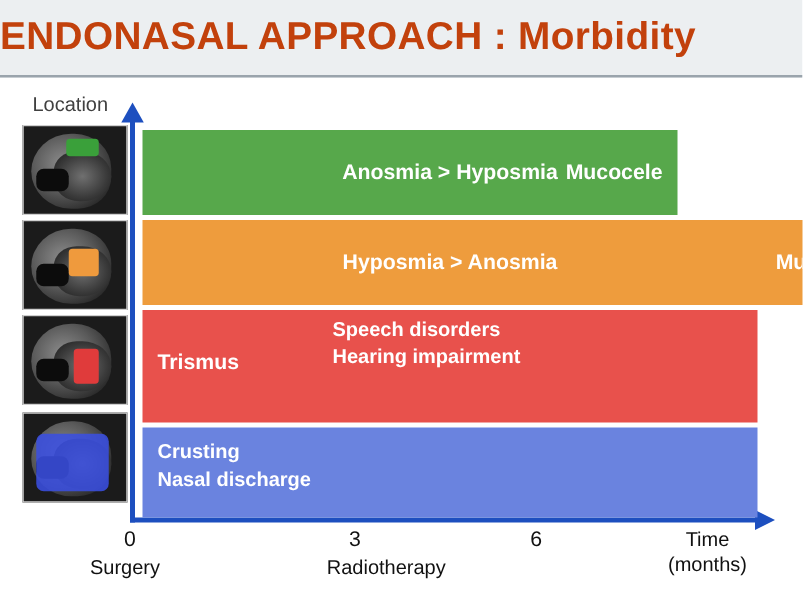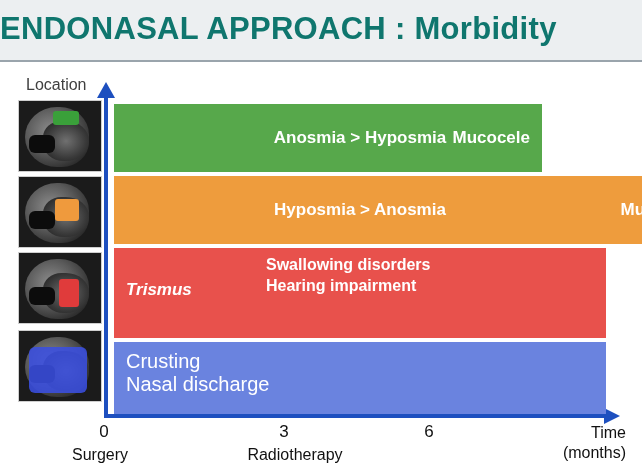--- a/index.html
+++ b/index.html
@@ -29,21 +29,21 @@
   #title-text {
     position: absolute;
     left: 0;
     top: 0;
     width: 548px;
     height: 58px;
     line-height: 58px;
     text-align: center;
     font-size: 31px;
     font-weight: bold;
-    color: #0f766e;
+    color: #c2410c;
     letter-spacing: 0.3px;
     white-space: nowrap;
   }
 
   
   #location-label {
     position: absolute;
     left: 26px;
     top: 76px;
     font-size: 16px;
@@ -97,23 +97,23 @@
   }
 
   .axis-caption {
     position: absolute;
     font-size: 16px;
     font-weight: normal;
     color: #111;
     text-align: center;
   }
   #caption-surgery { left: 40px; top: 446px; width: 120px; }
-  #caption-radiotherapy { left: 205px; top: 446px; width: 180px; }
-  #caption-time { left: 506px; top: 424px; width: 120px; text-align: right; font-weight: normal;}
-  #caption-months { left: 506px; top: 444px; width: 120px; text-align: right; font-weight: normal;}
+  #caption-radiotherapy { left: 219px; top: 446px; width: 180px; }
+  #caption-time { left: 506px; top: 424px; width: 120px; text-align: center; font-weight: normal;}
+  #caption-months { left: 506px; top: 444px; width: 120px; font-weight: normal;}
 
   
   .thumb {
     position: absolute;
     left: 18px;
     width: 84px;
     height: 72px;
     background: #1b1b1b;
     border: 1px solid #cfcfcf;
     box-sizing: border-box;
@@ -188,36 +188,36 @@
   #orange-right { top: 24px; }
   #blue-right   { top: 26px; }
 
   .band-left {
     position: absolute;
     left: 12px;
     font-size: 17px;
     font-weight: bold;
     white-space: nowrap;
   }
-  #red-left { top: 32px; font-style: italic; }
+  #red-left { top: 32px; }
 
   #red-list {
     position: absolute;
     left: 152px;
     top: 6px;
     font-size: 16px;
     font-weight: bold;
     line-height: 21px;
   }
   #blue-list {
     position: absolute;
     left: 12px;
     top: 8px;
-    font-size: 20px;
-    font-weight: normal;
+    font-size: 16px;
+    font-weight: bold;
     line-height: 23px;
   }
   .listline { white-space: nowrap; }
 </style>
 </head>
 <body>
 
 <div id="title-banner">
   <div id="title-text">ENDONASAL APPROACH : Morbidity</div>
 </div>
@@ -271,21 +271,21 @@
 </div>
 
 <div class="band" id="band-orange">
   <div class="band-center" id="orange-center">Hyposmia &gt; Anosmia</div>
   <div class="band-right" id="orange-right">Mucocele</div>
 </div>
 
 <div class="band" id="band-red">
   <div class="band-left" id="red-left">Trismus</div>
   <div id="red-list">
-    <div class="listline">Swallowing disorders</div>
+    <div class="listline">Speech disorders</div>
     <div class="listline">Hearing impairment</div>
   </div>
 </div>
 
 <div class="band" id="band-blue">
   <div id="blue-list">
     <div class="listline">Crusting</div>
     <div class="listline">Nasal discharge</div>
   </div>
 </div>

